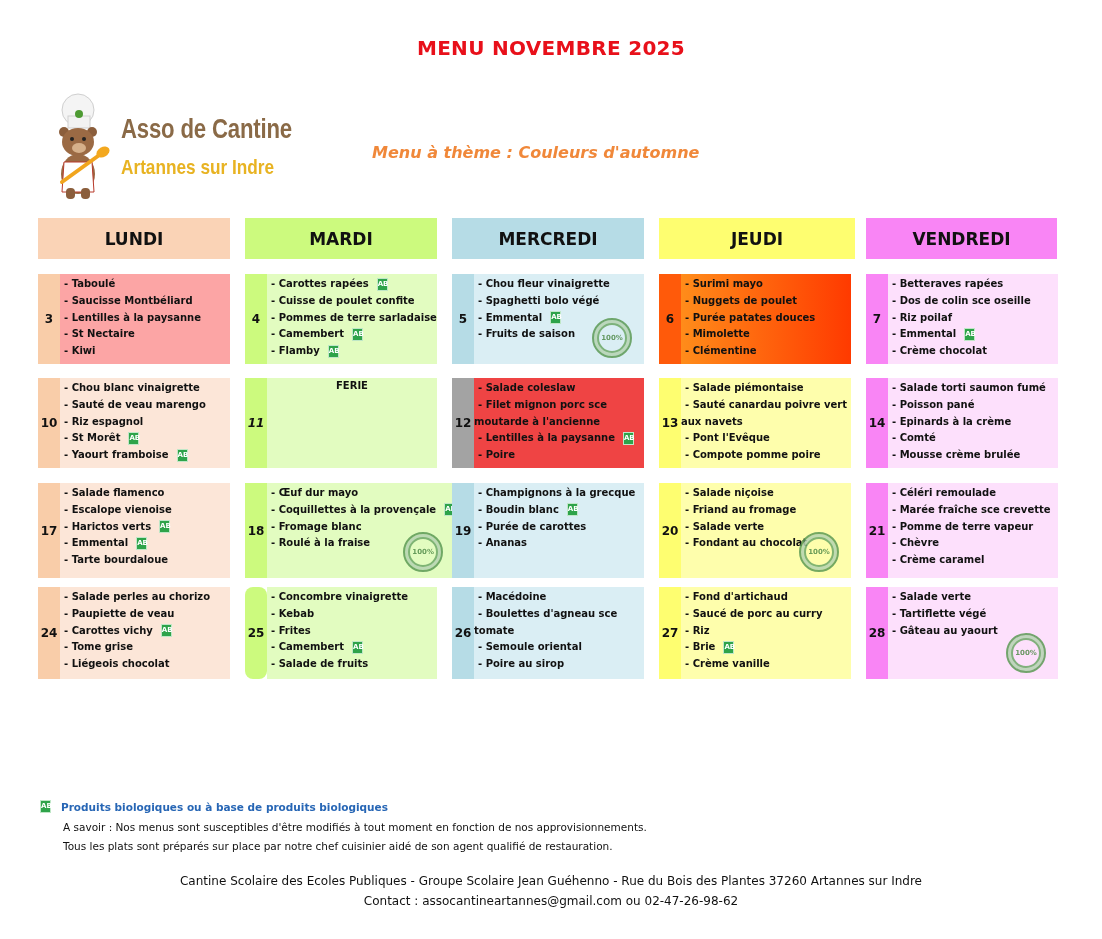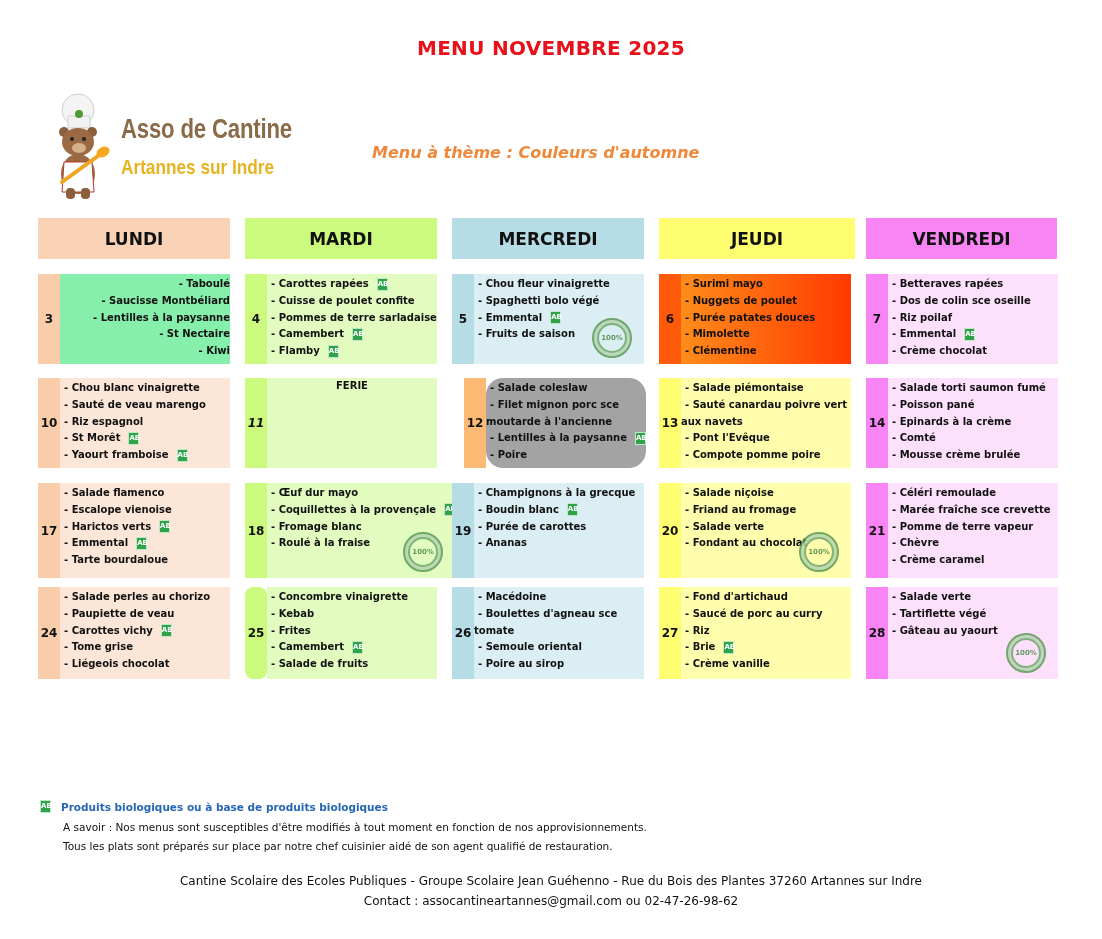--- a/index.html
+++ b/index.html
@@ -87,21 +87,21 @@
 <div id="headers">
     <div class="day-header" style="left: 38px; width: 192px; background: rgb(250, 211, 182);">LUNDI</div>
     <div class="day-header" style="left: 245px; width: 192px; background: rgb(204, 250, 126);">MARDI</div>
     <div class="day-header" style="left: 452px; width: 192px; background: rgb(182, 220, 230);">MERCREDI</div>
     <div class="day-header" style="left: 659px; width: 196px; background: rgb(254, 254, 112);">JEUDI</div>
     <div class="day-header" style="left: 866px; width: 191px; background: rgb(249, 133, 245);">VENDREDI</div>
   </div>
 <div id="grid">
     <div class="cell" style="left: 38px; top: 274px; height: 90px;">
       <div class="num" style="background: rgb(249, 205, 169);">3</div>
-      <div class="items" style="background: #86efac; text-align: right;">
+      <div class="items" style="background: #fca5a5;">
         <span class="it"><span>- Taboulé</span></span>
         <span class="it"><span>- Saucisse Montbéliard</span></span>
         <span class="it"><span>- Lentilles à la paysanne</span></span>
         <span class="it"><span>- St Nectaire</span></span>
         <span class="it"><span>- Kiwi</span></span>
       </div>
     </div>
     <div class="cell" style="left: 245px; top: 274px; height: 90px;">
       <div class="num" style="background: rgb(204, 250, 126);">4</div>
       <div class="items" style="background: rgb(226, 252, 192);">
@@ -152,22 +152,22 @@
         <span class="it"><span>- Yaourt framboise</span><span class="ab">AB</span></span>
       </div>
     </div>
     <div class="cell ferie" style="left: 245px; top: 378px; height: 90px;">
       <div class="num" style="background: rgb(204, 250, 126); font-style: italic;">11</div>
       <div class="items" style="background: rgb(226, 252, 192);">
         <span style="font-size: 10px;">FERIE</span>
       </div>
     </div>
     <div class="cell" style="left: 452px; top: 378px; height: 90px;">
-      <div class="num" style="background: #fdba74; margin-left: 12px;">12</div>
-      <div class="items" style="background: #a3a3a3; border-radius: 17px;">
+      <div class="num" style="background: #a3a3a3;">12</div>
+      <div class="items" style="background: #ef4444;">
         <span class="it"><span>- Salade coleslaw</span></span>
         <span class="it"><span>- Filet mignon porc sce</span></span>
         <span class="it wrap"><span>moutarde à l'ancienne</span></span>
         <span class="it"><span>- Lentilles à la paysanne</span><span class="ab">AB</span></span>
         <span class="it"><span>- Poire</span></span>
       </div>
     </div>
     <div class="cell" style="left: 659px; top: 378px; height: 90px;">
       <div class="num" style="background: rgb(254, 254, 112);">13</div>
       <div class="items" style="background: rgb(254, 254, 172);">

